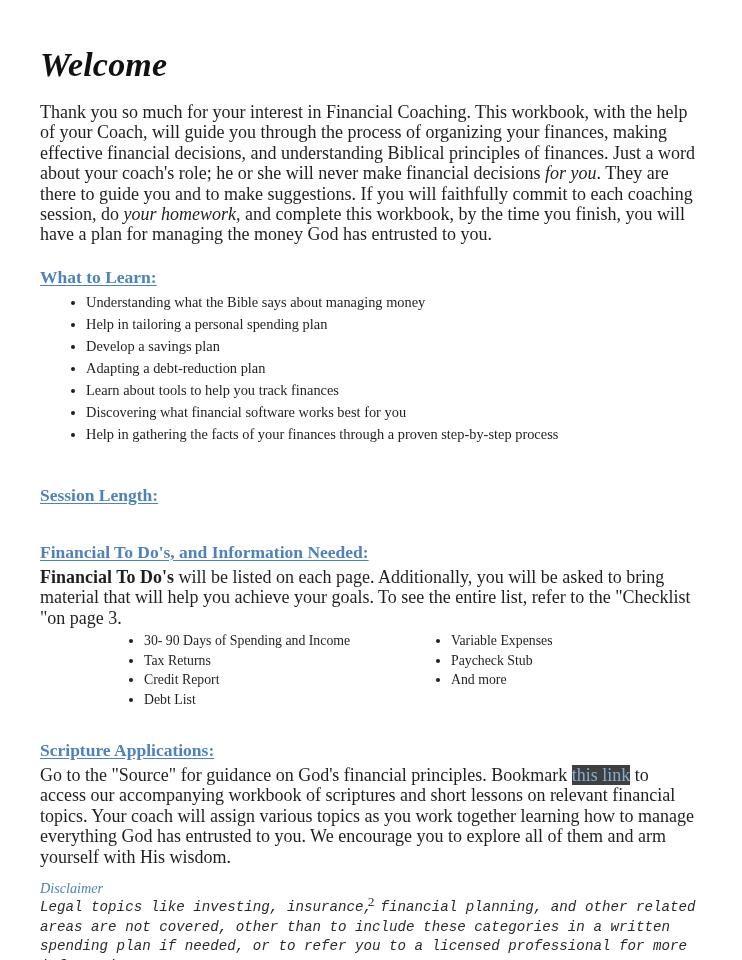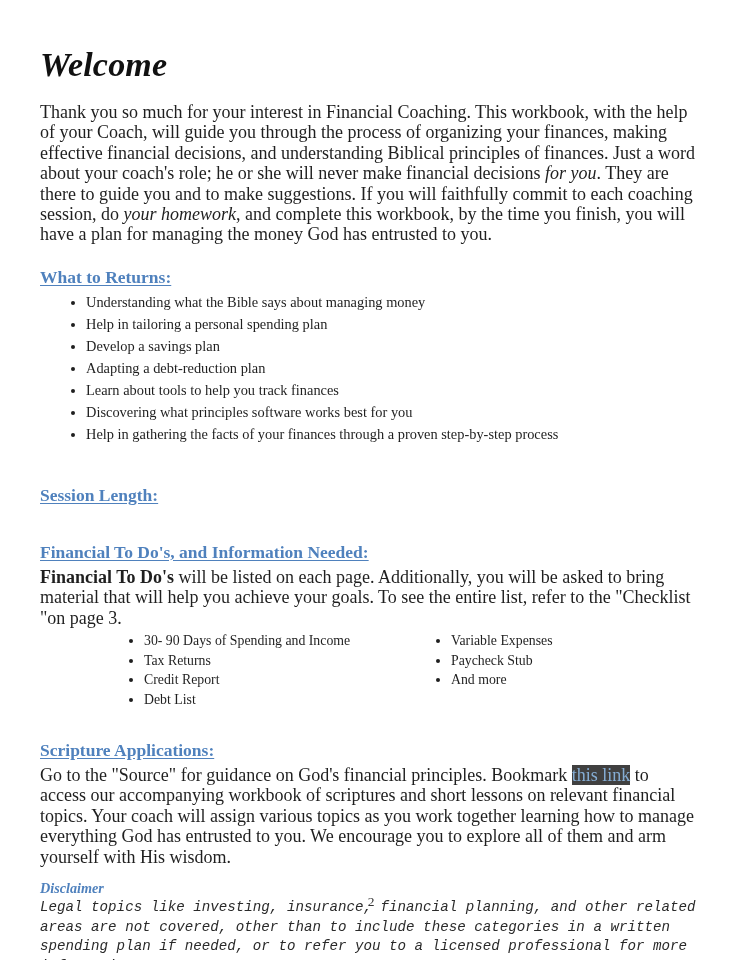--- a/index.html
+++ b/index.html
@@ -71,21 +71,21 @@
   .bold-run{font-weight:bold;}
   .italic-run{font-style:italic;}
   .hyperlink{
     color:#85add4;
     background:#404040;
     cursor:pointer;
     text-decoration:none;
   }
   .disclaimer-heading{
     font-size:14.2px;
-    font-weight:bold;
+    font-weight:normal;
     font-style:italic;
     color:#4f81bd;
     margin:13px 0 1px 0;
   }
   .disclaimer-text{
     font-size:14.2px;
     line-height:19.6px;
     font-style:italic;
     color:#2a2a2a;
     font-family:Liberation Mono, monospace;
@@ -102,28 +102,28 @@
 </style>
 </head>
 <body>
 
 <div class="page">
 
   <h1 class="doc-title">Welcome</h1>
 
   <p class="body-text"><span>Thank you so much for your interest in Financial Coaching. This workbook, with the help of your Coach, will guide you through the process of organizing your finances, making effective financial decisions, and understanding Biblical principles of finances. Just a word about your coach's role; he or she will never make financial decisions </span><span class="italic-run">for you</span><span>. They are there to guide you and to make suggestions. If you will faithfully commit to each coaching session, do </span><span class="italic-run">your homework</span><span>, and complete this workbook, by the time you finish, you will have a plan for managing the money God has entrusted to you.</span></p>
 
-  <h2 class="section-heading mt-expect">What to Returns:</h2>
+  <h2 class="section-heading mt-expect">What to Learn:</h2>
   <ul class="bullets">
     <li>Understanding what the Bible says about managing money</li>
     <li>Help in tailoring a personal spending plan</li>
     <li>Develop a savings plan</li>
     <li>Adapting a debt-reduction plan</li>
     <li>Learn about tools to help you track finances</li>
-    <li>Discovering what principles software works best for you</li>
+    <li>Discovering what financial software works best for you</li>
     <li>Help in gathering the facts of your finances through a proven step-by-step process</li>
   </ul>
 
   <h2 class="section-heading mt-session">Session Length:</h2>
 
   <h2 class="section-heading mt-todos">Financial To Do's,  and Information Needed:</h2>
   <p class="body-text"><span class="bold-run">Financial To Do's</span><span> will be listed on each page. Additionally, you will be asked to bring material that will help you achieve your goals. To see the entire list, refer to the "Checklist "on page 3.</span></p>
   <div class="checklist">
     <ul class="check-col left">
       <li>30- 90 Days of Spending and Income</li>

